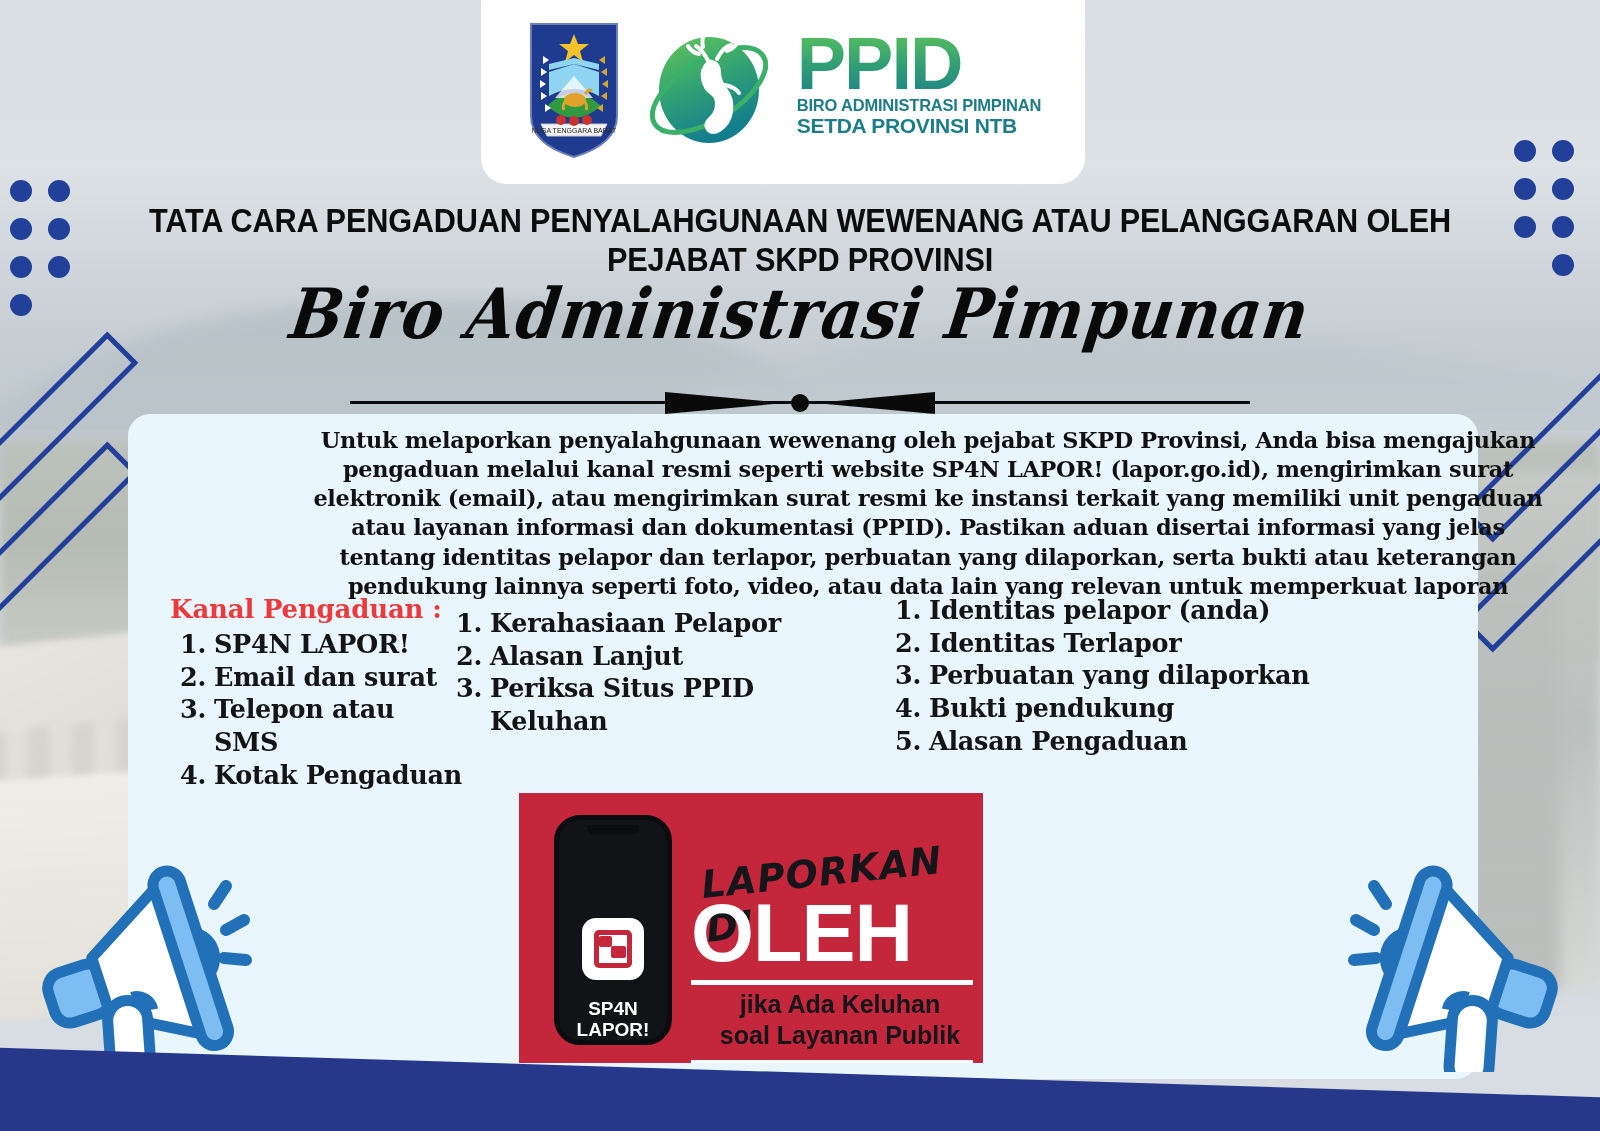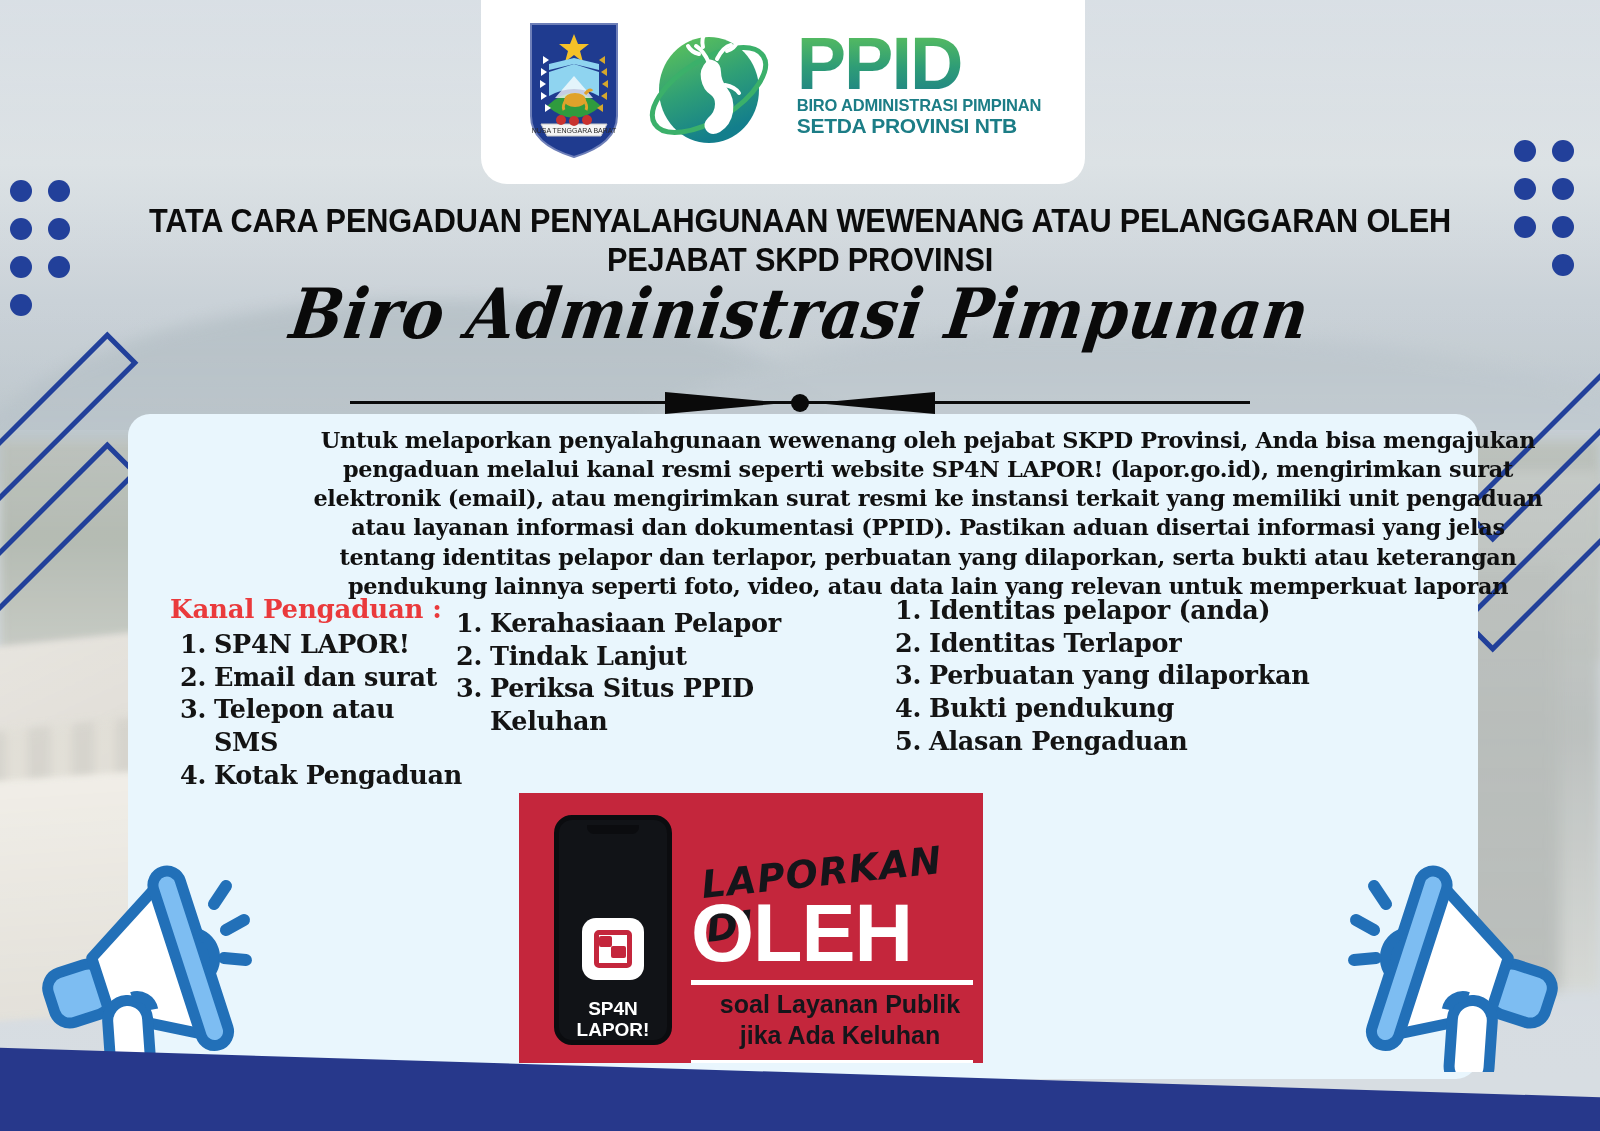--- a/index.html
+++ b/index.html
@@ -130,21 +130,21 @@
   .col li{counter-increment:li;position:relative;
     font-family:"DejaVu Serif",serif;font-weight:bold;font-size:25.5px;
     line-height:1.28;color:#141414;letter-spacing:-0.3px;}
   .col li::before{content:counter(li) ".";position:absolute;left:-34px;
     font-family:"DejaVu Serif",serif;font-weight:bold;}
 
   
   .lapor{position:absolute;left:519px;top:793px;width:464px;height:270px;
     background:#c4263c;overflow:hidden;}
   .lapor .phone{position:absolute;left:35px;top:22px;width:118px;height:230px;
-    background:#111317;border-radius:18px;border:5px solid #0b0c0f;box-sizing:border-box;}
+    background:#111317;border-radius:26px;border:5px solid #0b0c0f;box-sizing:border-box;}
   .lapor .notch{position:absolute;left:50%;top:5px;margin-left:-26px;width:52px;height:9px;
     background:#0b0c0f;border-radius:0 0 7px 7px;}
   .lapor .appicon{position:absolute;left:50%;top:98px;margin-left:-31px;
     width:62px;height:62px;background:#ffffff;border-radius:14px;}
   .lapor .appicon .inner{position:absolute;left:12px;top:12px;width:38px;height:38px;
     border:5px solid #c4263c;border-radius:5px;box-sizing:border-box;}
   .lapor .appicon .b1{position:absolute;left:17px;top:18px;width:13px;height:11px;background:#c4263c;border-radius:2px;}
   .lapor .appicon .b2{position:absolute;left:29px;top:28px;width:15px;height:12px;background:#c4263c;border-radius:2px;}
   .lapor .sp4n{position:absolute;left:0;top:178px;width:108px;text-align:center;
     color:#fff;font-weight:bold;font-size:19px;line-height:1.12;
@@ -302,21 +302,21 @@
           <li>SP4N LAPOR!</li>
           <li>Email dan surat</li>
           <li>Telepon atau SMS</li>
           <li>Kotak Pengaduan</li>
         </ol>
       </div>
 
       <div class="col col-2">
         <ol>
           <li>Kerahasiaan Pelapor</li>
-          <li>Tindak Lanjut</li>
+          <li>Alasan Lanjut</li>
           <li>Periksa Situs PPID Keluhan</li>
         </ol>
       </div>
 
       <div class="col col-3">
         <ol>
           <li>Identitas pelapor (anda)</li>
           <li>Identitas Terlapor</li>
           <li>Perbuatan yang dilaporkan</li>
           <li>Bukti pendukung</li>
@@ -337,22 +337,22 @@
       </div>
       <div class="sp4n">
         <div>SP4N</div>
         <div>LAPOR!</div>
       </div>
     </div>
     <div class="laporkan">LAPORKAN DI</div>
     <div class="big">OLEH</div>
     <div class="rule r1"></div>
     <div class="sub">
+      <div>jika Ada Keluhan</div>
       <div>soal Layanan Publik</div>
-      <div>jika Ada Keluhan</div>
     </div>
     <div class="rule r2"></div>
   </div>
 
   <div class="mega left">
     <svg viewBox="0 0 230 230" width="230" height="230">
       <g transform="rotate(-18 115 115)">
         <rect x="14" y="104" width="58" height="52" rx="16" fill="#7dbdf2" stroke="#2270b8" stroke-width="11"></rect>
         <path d="M66 100 L150 52 L150 208 L66 160 Z" fill="#ffffff" stroke="#2270b8" stroke-width="11" stroke-linejoin="round"></path>
         <rect x="146" y="40" width="28" height="182" rx="14" fill="#7dbdf2" stroke="#2270b8" stroke-width="11"></rect>

